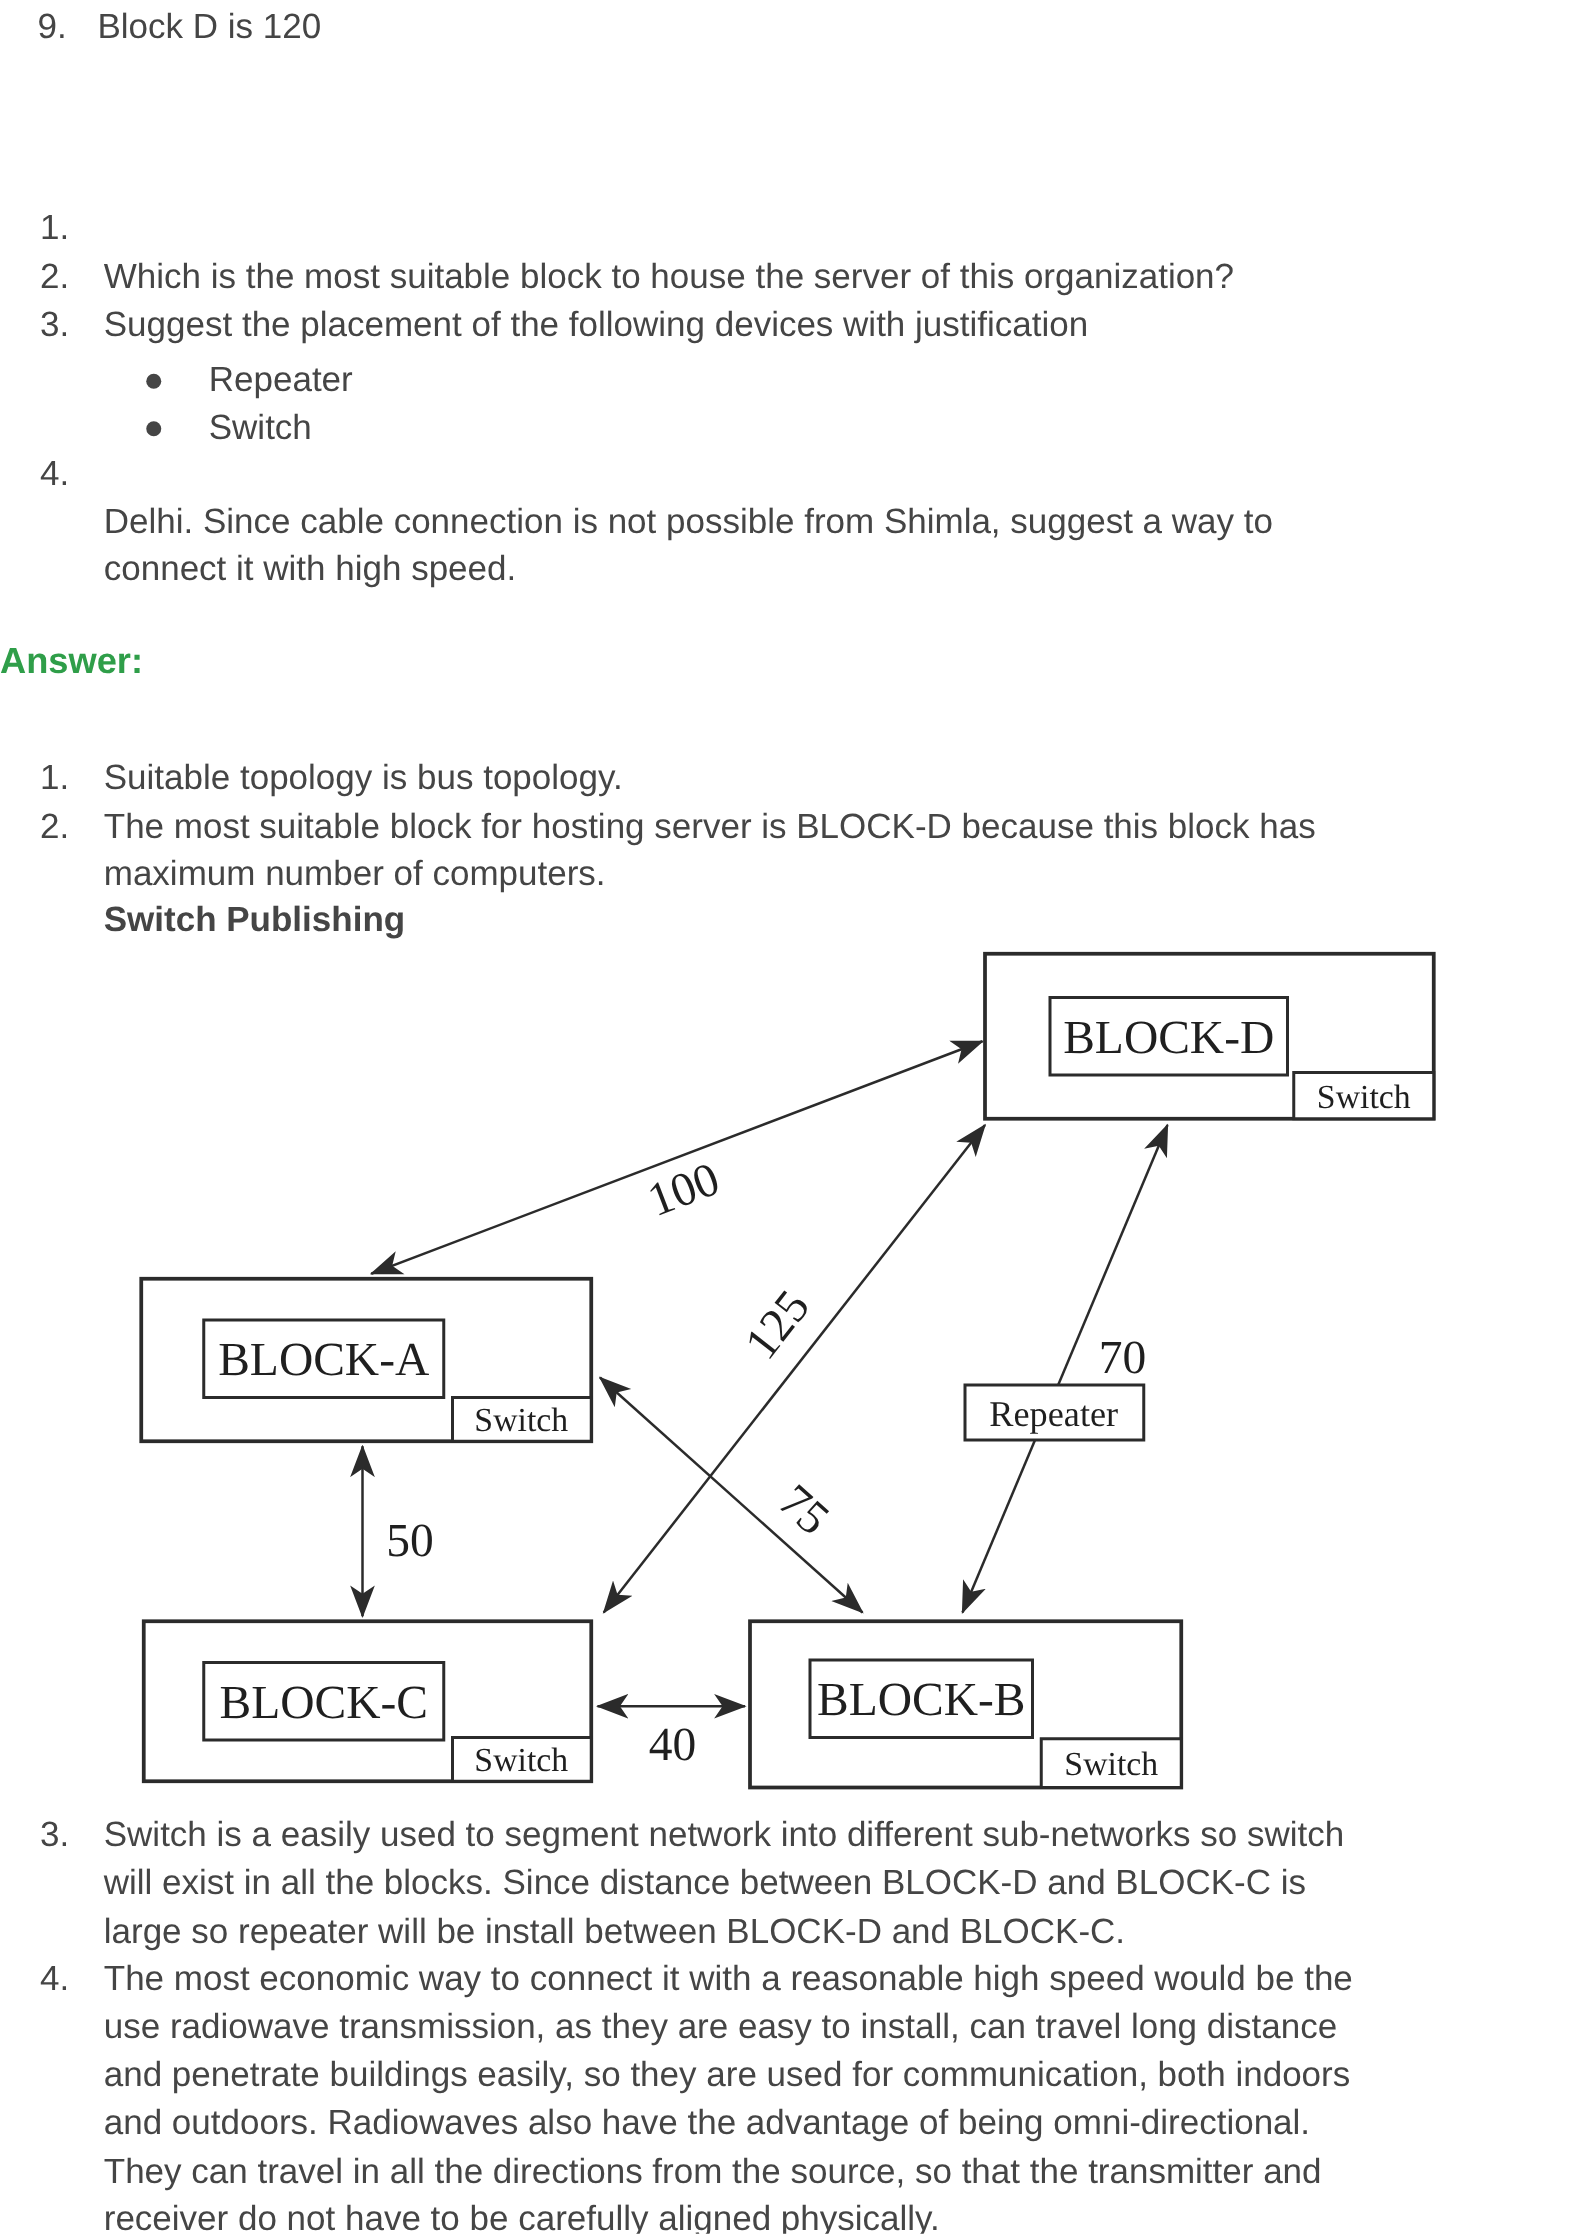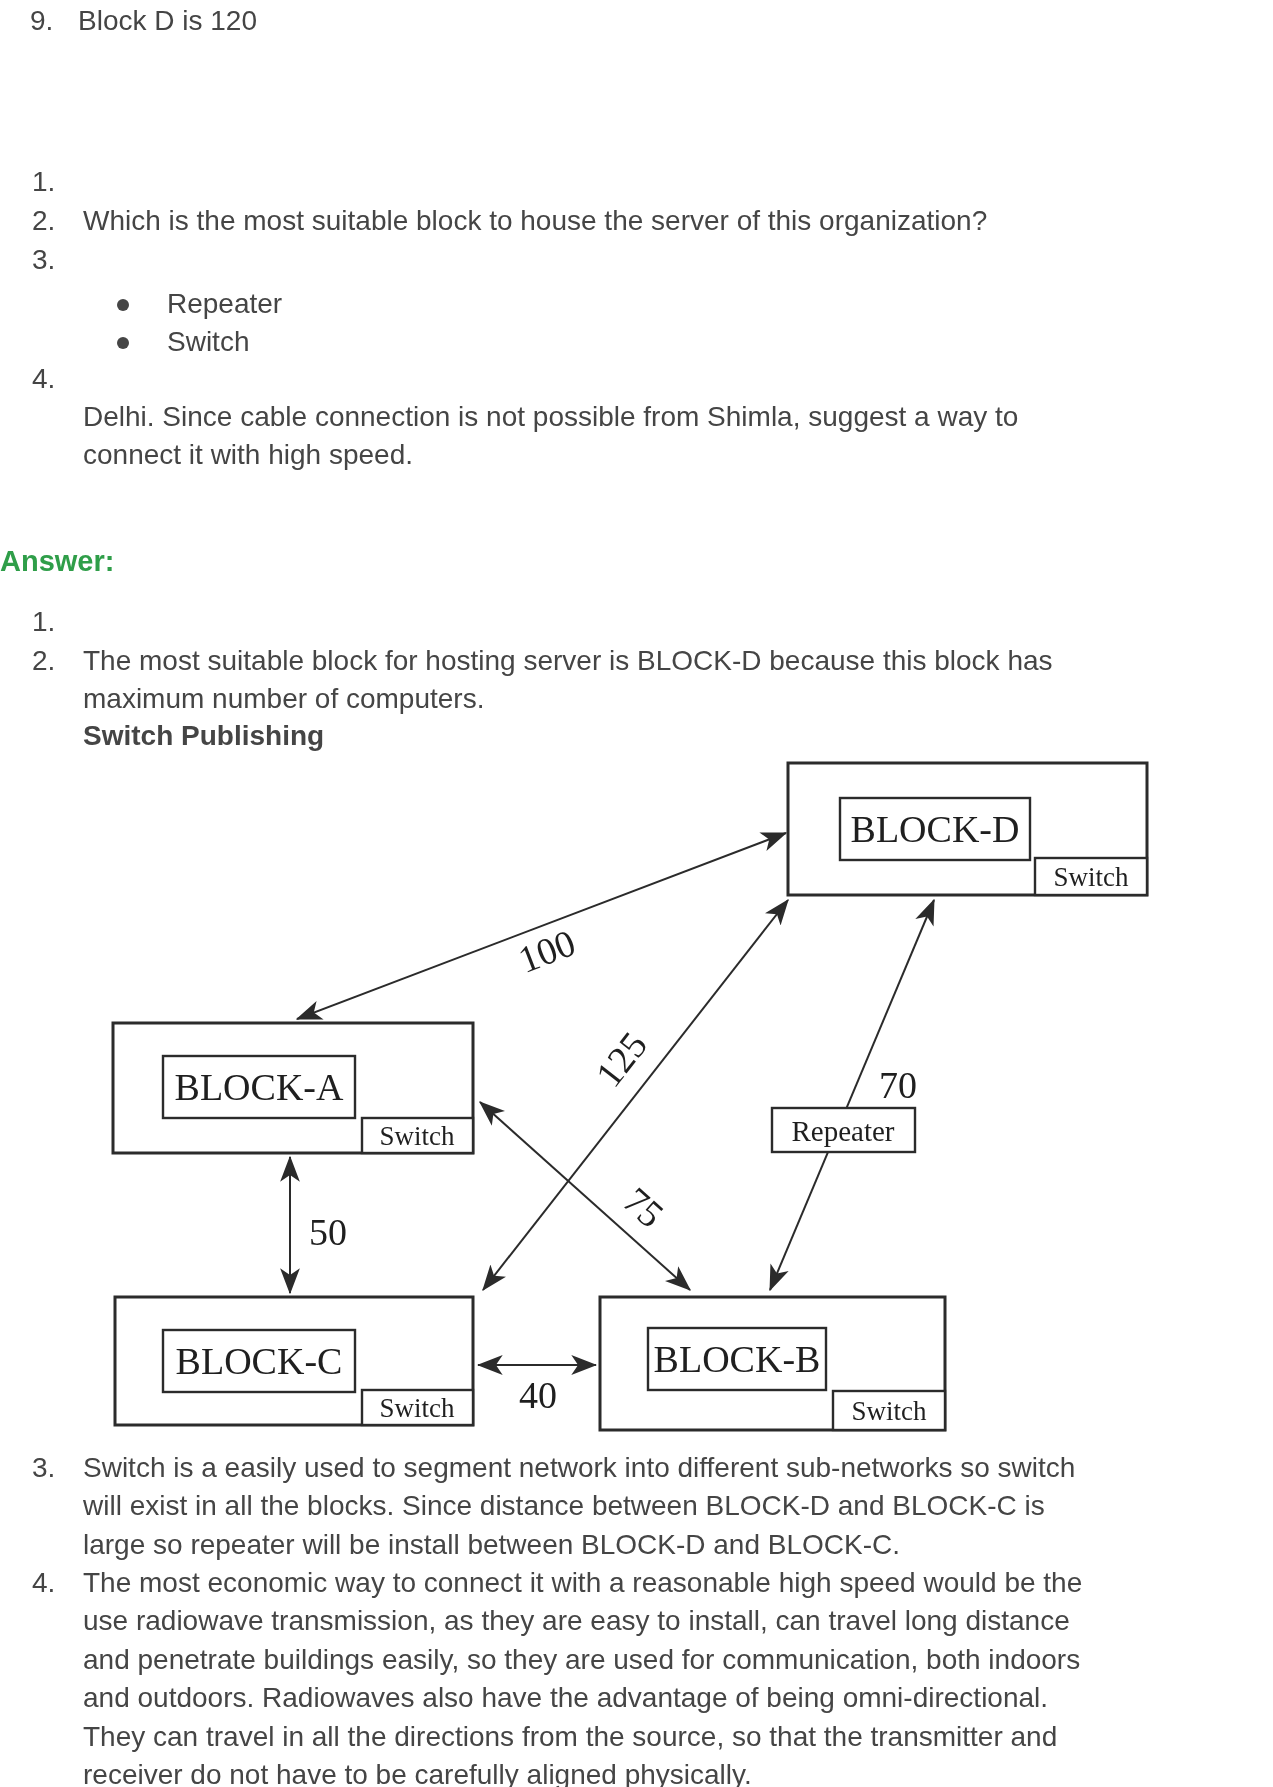--- a/index.html
+++ b/index.html
@@ -7,21 +7,21 @@
     width:1273px;height:1787px;position:relative;background:#ffffff;
     font-family:"Liberation Sans",sans-serif;color:#454545;overflow:hidden;
   }
   .line{position:absolute;left:0;width:1273px;height:34px;font-size:28px;line-height:32px;white-space:nowrap;}
   .num{position:absolute;left:32px;}
   .txt{position:absolute;left:83px;}
   .intro .num{left:30px;}
   .intro .txt{left:78px;}
   .bullet-dot{position:absolute;left:117px;top:11px;width:12px;height:12px;border-radius:50%;background:#454545;}
   .bullet-txt{position:absolute;left:167px;}
-  .answer-heading{position:absolute;left:0;top:513px;font-size:29px;font-weight:bold;margin-top:32px;}
+  .answer-heading{position:absolute;left:0;top:513px;font-size:29px;font-weight:bold;}
   .bold{font-weight:bold;}
   #diagram-layer{position:absolute;left:0;top:0;width:1273px;height:1787px;}
   #diagram-layer text{font-family:"Liberation Serif",serif;fill:#1f1f1f;}
   .blk-outer{fill:#ffffff;stroke:#2b2b2b;stroke-width:3;}
   .blk-inner{fill:#ffffff;stroke:#2b2b2b;stroke-width:2.4;}
   .blk-label{font-size:38px;}
   .sw-label{font-size:27px;}
   .edge{stroke:#2b2b2b;stroke-width:2;fill:none;}
   .dist{font-size:38px;}
 </style>
@@ -35,20 +35,21 @@
 
 <div class="line" style="top:166px">
   <span class="num">1.</span>
 </div>
 <div class="line" style="top:205px">
   <span class="num">2.</span>
   <span class="txt">Which is the most suitable block to house the server of this organization?</span>
 </div>
 <div class="line" style="top:244px">
   <span class="num">3.</span>
+  <span class="txt">Suggest the placement of the following devices with justification</span>
 </div>
 <div class="line" style="top:288px">
   <span class="bullet-dot"></span>
   <span class="bullet-txt">Repeater</span>
 </div>
 <div class="line" style="top:326px">
   <span class="bullet-dot"></span>
   <span class="bullet-txt">Switch</span>
 </div>
 <div class="line" style="top:363px">
@@ -58,20 +59,21 @@
   <span class="txt">Delhi. Since cable connection is not possible from Shimla, suggest a way to</span>
 </div>
 <div class="line" style="top:439px">
   <span class="txt">connect it with high speed.</span>
 </div>
 
 <div class="answer-heading" style="color:#2f9e49">Answer:</div>
 
 <div class="line" style="top:606px">
   <span class="num">1.</span>
+  <span class="txt">Suitable topology is bus topology.</span>
 </div>
 <div class="line" style="top:645px">
   <span class="num">2.</span>
   <span class="txt">The most suitable block for hosting server is BLOCK-D because this block has</span>
 </div>
 <div class="line" style="top:683px">
   <span class="txt">maximum number of computers.</span>
 </div>
 <div class="line" style="top:720px">
   <span class="txt bold">Switch Publishing</span>

